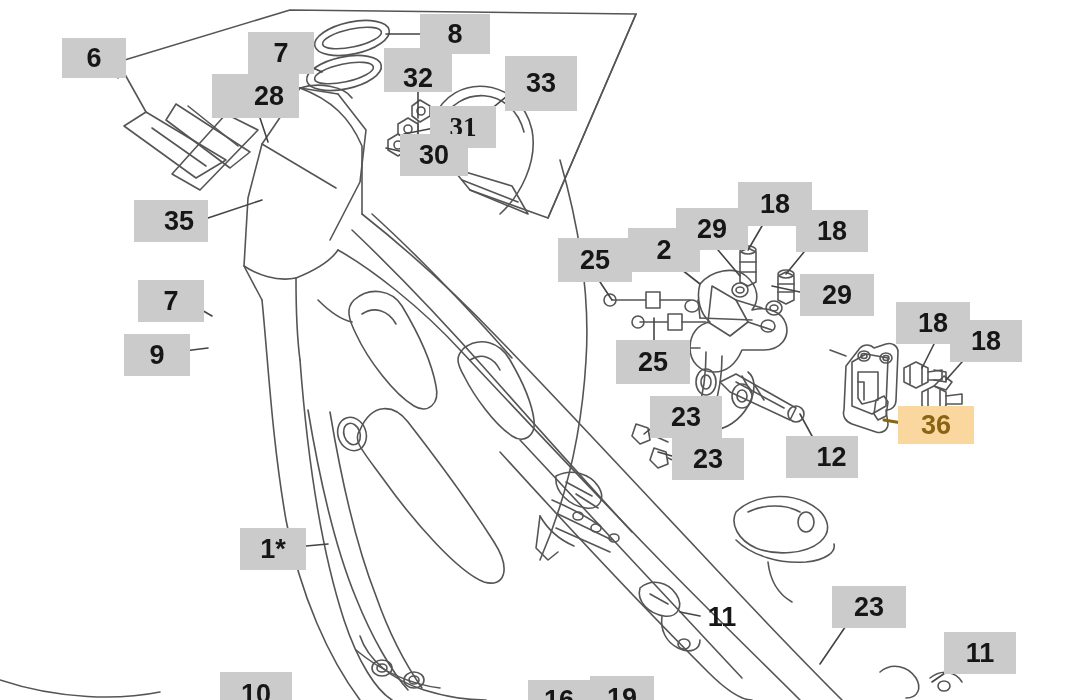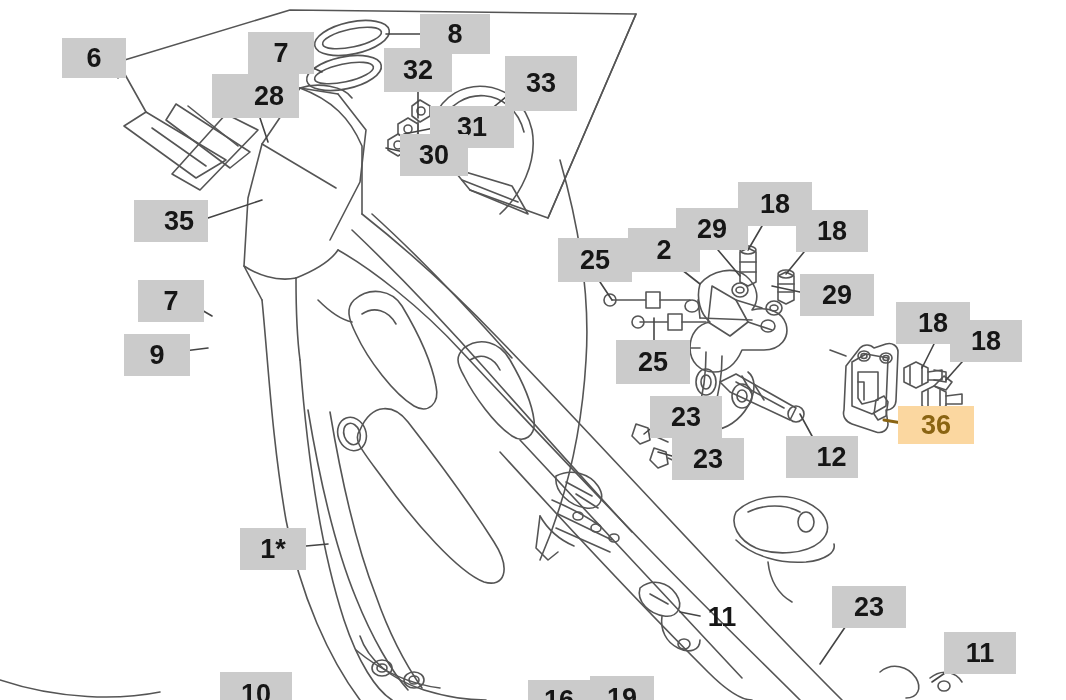--- a/index.html
+++ b/index.html
@@ -286,27 +286,27 @@
       </div>
       <div class="callout" style="left: 248px; top: 32px; width: 66px; height: 42px;">
         <span class="num">7</span>
       </div>
       <div class="callout" style="left: 420px; top: 14px; width: 70px; height: 40px;">
         <span class="num">8</span>
       </div>
       <div class="callout" style="left: 212px; top: 74px; width: 87px; height: 44px; padding-left: 27px;">
         <span class="num">28</span>
       </div>
-      <div class="callout" style="left: 384px; top: 48px; width: 68px; height: 44px;">
+      <div class="callout" style="left: 384px; top: 48px; width: 68px; height: 44px; align-items: flex-end;">
         <span class="num">32</span>
       </div>
       <div class="callout" style="left: 505px; top: 56px; width: 72px; height: 55px;">
         <span class="num">33</span>
       </div>
-      <div class="callout" style="left: 430px; top: 106px; width: 84px; height: 42px;">
+      <div class="callout" style="left: 430px; top: 106px; width: 66px; height: 42px; font-family: Liberation Serif, serif;">
         <span class="num">31</span>
       </div>
       <div class="callout" style="left: 400px; top: 134px; width: 68px; height: 42px;">
         <span class="num">30</span>
       </div>
       <div class="callout" style="left: 134px; top: 200px; width: 74px; height: 42px; padding-left: 16px;">
         <span class="num">35</span>
       </div>
       <div class="callout" style="left: 138px; top: 280px; width: 66px; height: 42px;">
         <span class="num">7</span>

